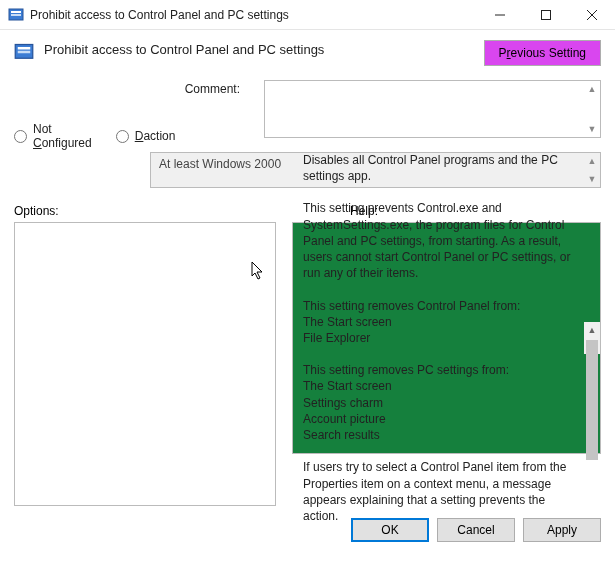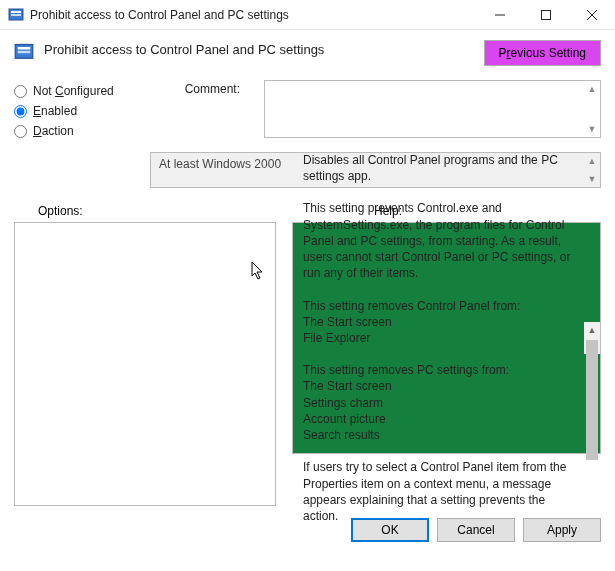--- a/index.html
+++ b/index.html
@@ -11,39 +11,39 @@
 .titlebar .winbtn { width: 46px; height: 30px; display: flex; align-items: center; justify-content: center; color: #222; }
 
 .header { padding: 10px 14px 14px 14px; display: flex; align-items: flex-start; gap: 10px; }
 .header .policy-icon { width: 20px; height: 20px; margin-top: 2px; }
 .header .heading { flex: 1; font-size: 13px; color: #222; padding-top: 2px; }
 .header .navbtns { display: flex; gap: 6px; }
 .btn-nav { border: 1px solid #adadad; background: #d946ef; padding: 5px 14px; font-size: 12px; font-family: inherit; }
 .btn-nav .ul { text-decoration: underline; }
 
 .middle { display: flex; padding: 0 14px 10px 14px; gap: 16px; }
-.radio-col { width: 120px; display: flex; flex-direction: column; gap: 6px; padding-top: 4px; }
+.radio-col { width: 120px; display: flex; flex-direction: row; gap: 24px; padding-top: 4px; }
 .radio-row { display: flex; align-items: center; gap: 6px; font-size: 12px; color: #222; }
 .radio-row input { margin: 0; }
 .radio-row .ul { text-decoration: underline; }
 
 .fields-col { flex: 1; display: flex; flex-direction: column; gap: 14px; }
 .field-row { display: flex; align-items: flex-start; gap: 24px; }
 .field-label { width: 90px; text-align: right; padding-top: 2px; font-size: 12px; color: #222; }
 .comment-box { flex: 1; height: 58px; border: 1px solid #bbb; background: #fff; position: relative; }
 .comment-box .sb-up, .comment-box .sb-dn { position: absolute; right: 1px; width: 14px; height: 14px; display:flex; align-items:center; justify-content:center; color:#888; font-size:9px; }
 .comment-box .sb-up { top: 1px; }
 .comment-box .sb-dn { bottom: 1px; }
 .support-box { flex: 1; height: 36px; border: 1px solid #bbb; background: #f0f0f0; position: relative; padding: 4px 20px 7px 8px; color: #444; }
 .support-box .sb-up, .support-box .sb-dn { position: absolute; right: 1px; width: 14px; height: 14px; display:flex; align-items:center; justify-content:center; color:#888; font-size:9px; }
 .support-box .sb-up { top: 1px; }
 .support-box .sb-dn { bottom: 1px; }
 
 .labels-row { display: flex; padding: 6px 14px 4px 14px; }
-.labels-row .left { width: 336px; font-size: 12px; margin-left: 24px; }
+.labels-row .left { width: 336px; font-size: 12px; }
 .labels-row .right { font-size: 12px; }
 
 .panels { display: flex; padding: 0 14px; gap: 0; }
 .options-pane { width: 262px; height: 284px; border: 1px solid #bbb; background: #fff; position: relative; }
 .cursor { position: absolute; left: 236px; top: 38px; font-size: 16px; color: #000; pointer-events: none; }
 .divider { width: 16px; }
 .help-wrap { flex: 1; position: relative; height: 232px; border: 1px solid #bbb; background: #15803d; display: flex; align-items: center; }
 .help-pane { flex: 1; padding: 8px 10px; font-size: 12px; line-height: 1.35; color: #222; overflow: hidden; white-space: pre-wrap; }
 .help-scroll { width: 16px; background: #f0f0f0; display: flex; flex-direction: column; }
 .help-scroll .track { flex: 1; position: relative; }
@@ -96,24 +96,20 @@
   <div class="navbtns">
     <button class="btn-nav"><span>P</span><span class="ul">r</span><span>evious Setting</span></button>
   </div>
 </div>
 
 <div class="middle">
   <div class="radio-col">
     <label class="radio-row">
       <input type="radio" name="state" style="">
       <span><span>Not </span><span class="ul">C</span><span>onfigured</span></span>
-    </label>
-    <label class="radio-row">
-      <input type="radio" name="state" checked="" style="">
-      <span><span class="ul">E</span><span>nabled</span></span>
     </label>
     <label class="radio-row">
       <input type="radio" name="state" style="">
       <span><span class="ul">D</span><span>action</span></span>
     </label>
   </div>
   <div class="fields-col">
     <div class="field-row">
       <div class="field-label">Comment:</div>
       <div class="comment-box">

